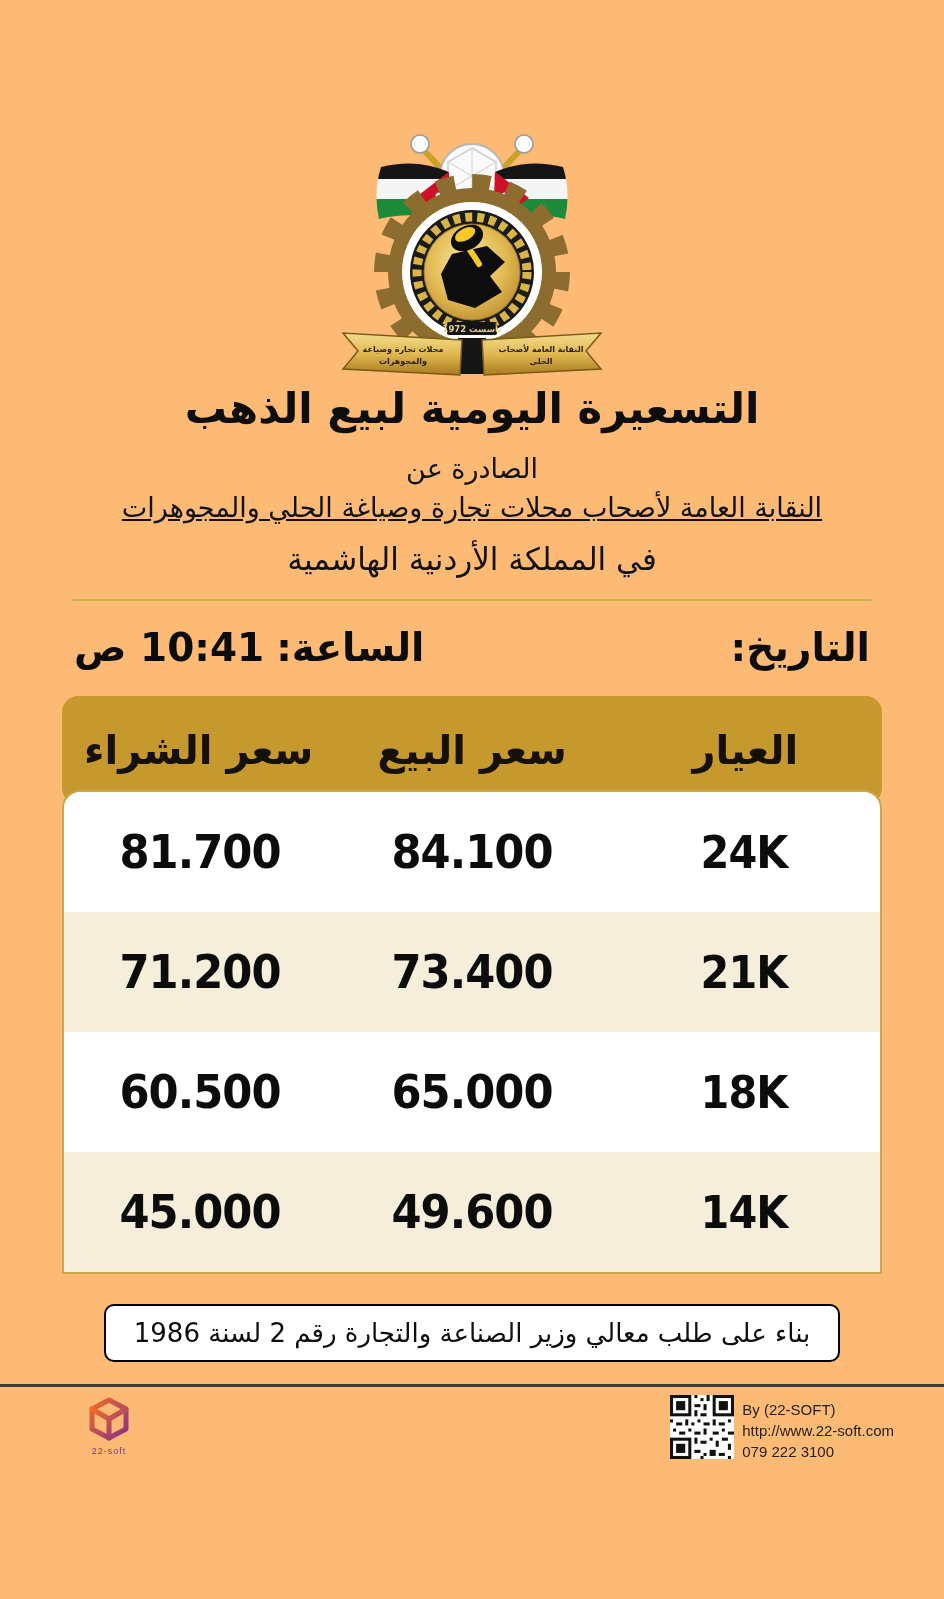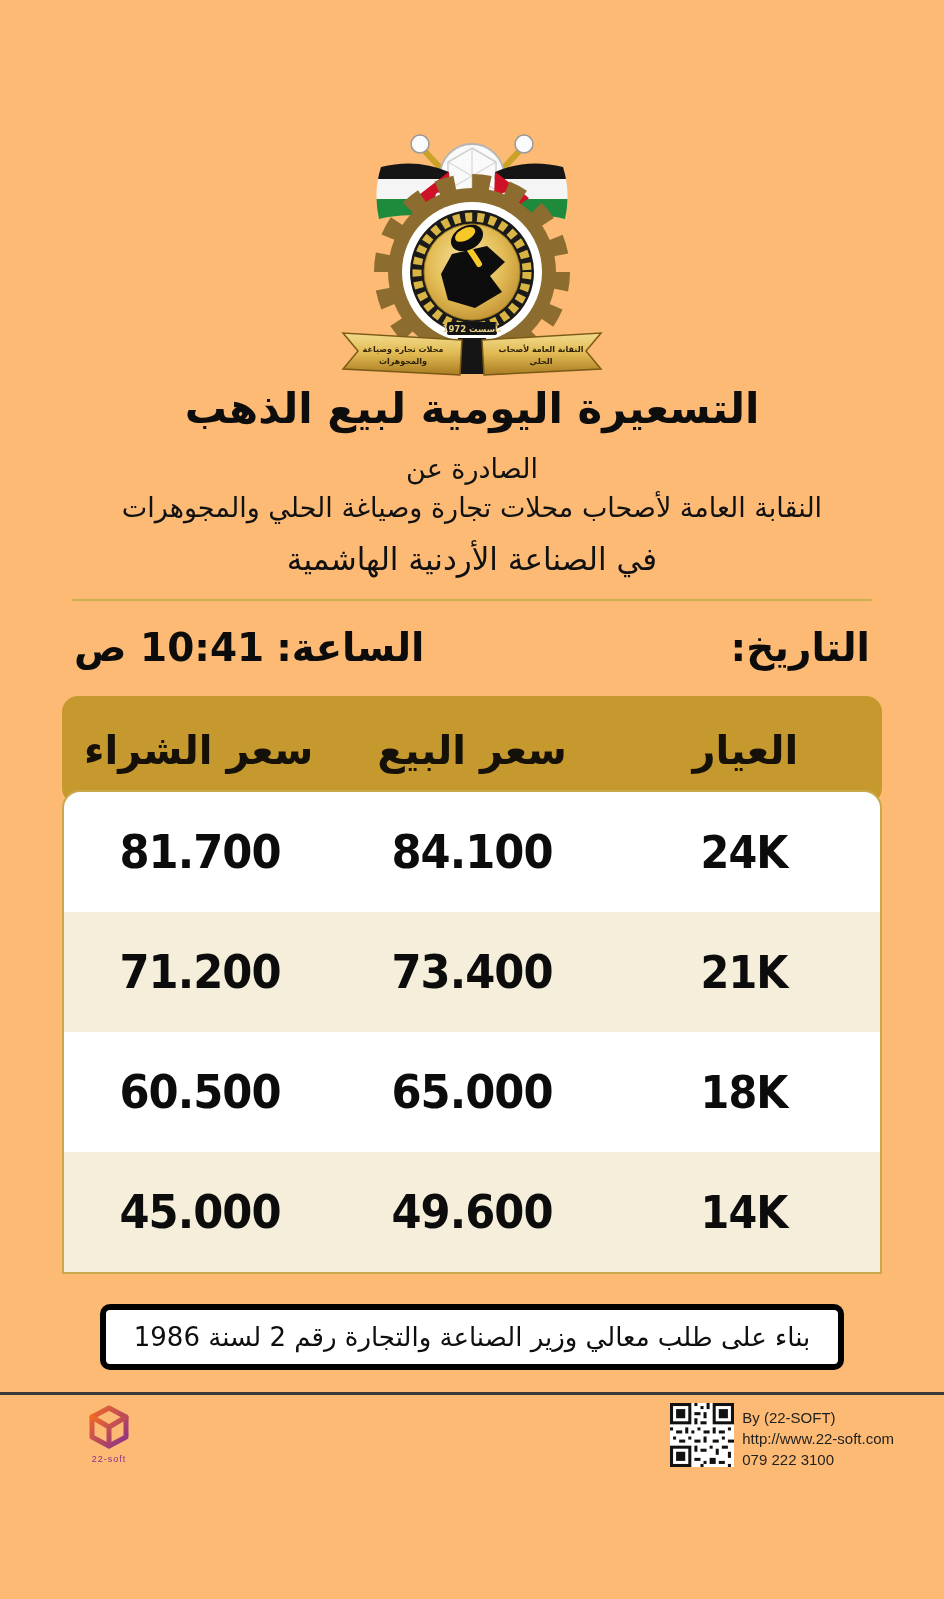--- a/index.html
+++ b/index.html
@@ -6,21 +6,21 @@
   html,body { background:#ffffff; }
   .page {
     position:relative; width:944px; height:1599px; margin:0 auto;
     background:#fdba74; overflow:hidden;
     font-family:"DejaVu Sans", sans-serif; color:#111;
     display:flex; flex-direction:column; align-items:center;
   }
   .emblem { margin-top:122px; width:310px; height:256px; }
   .title { margin-top:6px; font-size:42px; font-weight:bold; color:#0d0d0d; direction:rtl; }
   .issued-1 { margin-top:20px; font-size:27px; direction:rtl; }
-  .issued-2 { margin-top:8px; font-size:27px; direction:rtl; }
+  .issued-2 { margin-top:8px; font-size:27px; direction:rtl;text-decoration:underline; }
   .issued-3 { margin-top:18px; font-size:31px; font-weight:500; direction:rtl; }
   .divider { margin-top:22px; width:800px; height:2px; background:#C9B04B; border-radius:1px; }
   .date-row {
     margin-top:24px; width:796px; display:flex; justify-content:space-between;
     direction:rtl; font-size:39px; font-weight:bold; color:#0c0c0c;
   }
   .dt-group { display:inline-flex; gap:12px; direction:rtl; align-items:baseline; }
   .dt-value-ltr { direction:ltr; unicode-bidi:isolate; }
   .price-table { width:820px; margin-top:26px; direction:rtl; }
   .thead {
@@ -38,21 +38,21 @@
     height:120px; display:grid; grid-template-columns:1fr 1fr 1fr;
     align-items:center; text-align:center;
   }
   .trow.alt { background:#F4EEDB; }
   .cell-num, .cell-karat {
     font-size:46px; font-weight:bold; letter-spacing:-1px; color:#0c0c0c;
     display:inline-block; transform:scaleX(.94);
   }
   .cell-karat { font-size:44px; }
   .note-box {
-    margin-top:30px; border:6px solid #000000; border-radius:10px;
+    margin-top:30px; border:2px solid #000000; border-radius:10px;
     padding:12px 28px; font-size:26px; direction:rtl; color:#0e0e0e; background:#fff;
   }
   .footer-rule { margin-top:22px; width:944px; height:3px; background:#3b3b3b; }
   .footer {
     width:944px; margin-top:8px; padding:0 38px;
     display:flex; justify-content:space-between; align-items:flex-start;
     font-family:"Liberation Sans", sans-serif;
   }
   .footer-left { display:flex; flex-direction:column; align-items:center; margin-left:48px;text-align:center; }
   .logo-caption { font-size:9px; color:#8B2F8B; letter-spacing:1px; margin-top:1px; }
@@ -144,21 +144,21 @@
       <text x="224" y="230" text-anchor="middle" font-size="8" font-weight="bold" fill="#2b1f08">النقابة العامة لأصحاب</text>
       <text x="224" y="242" text-anchor="middle" font-size="8" font-weight="bold" fill="#2b1f08">الحلي</text>
       <text x="86" y="230" text-anchor="middle" font-size="8" font-weight="bold" fill="#2b1f08">محلات تجارة وصياغة</text>
       <text x="86" y="242" text-anchor="middle" font-size="8" font-weight="bold" fill="#2b1f08">والمجوهرات</text>
     </g>
   </svg>
 
   <div class="title">التسعيرة اليومية لبيع الذهب</div>
   <div class="issued-1">الصادرة عن</div>
   <div class="issued-2">النقابة العامة لأصحاب محلات تجارة وصياغة الحلي  والمجوهرات</div>
-  <div class="issued-3">في الصناعة الأردنية الهاشمية</div>
+  <div class="issued-3">في المملكة الأردنية الهاشمية</div>
 
   <div class="divider"></div>
 
   <div class="date-row">
     <span class="dt-group">
       <span>التاريخ:</span>
     </span>
     <span class="dt-group">
       <span>الساعة:</span>
       <span>10:41 ص</span>

